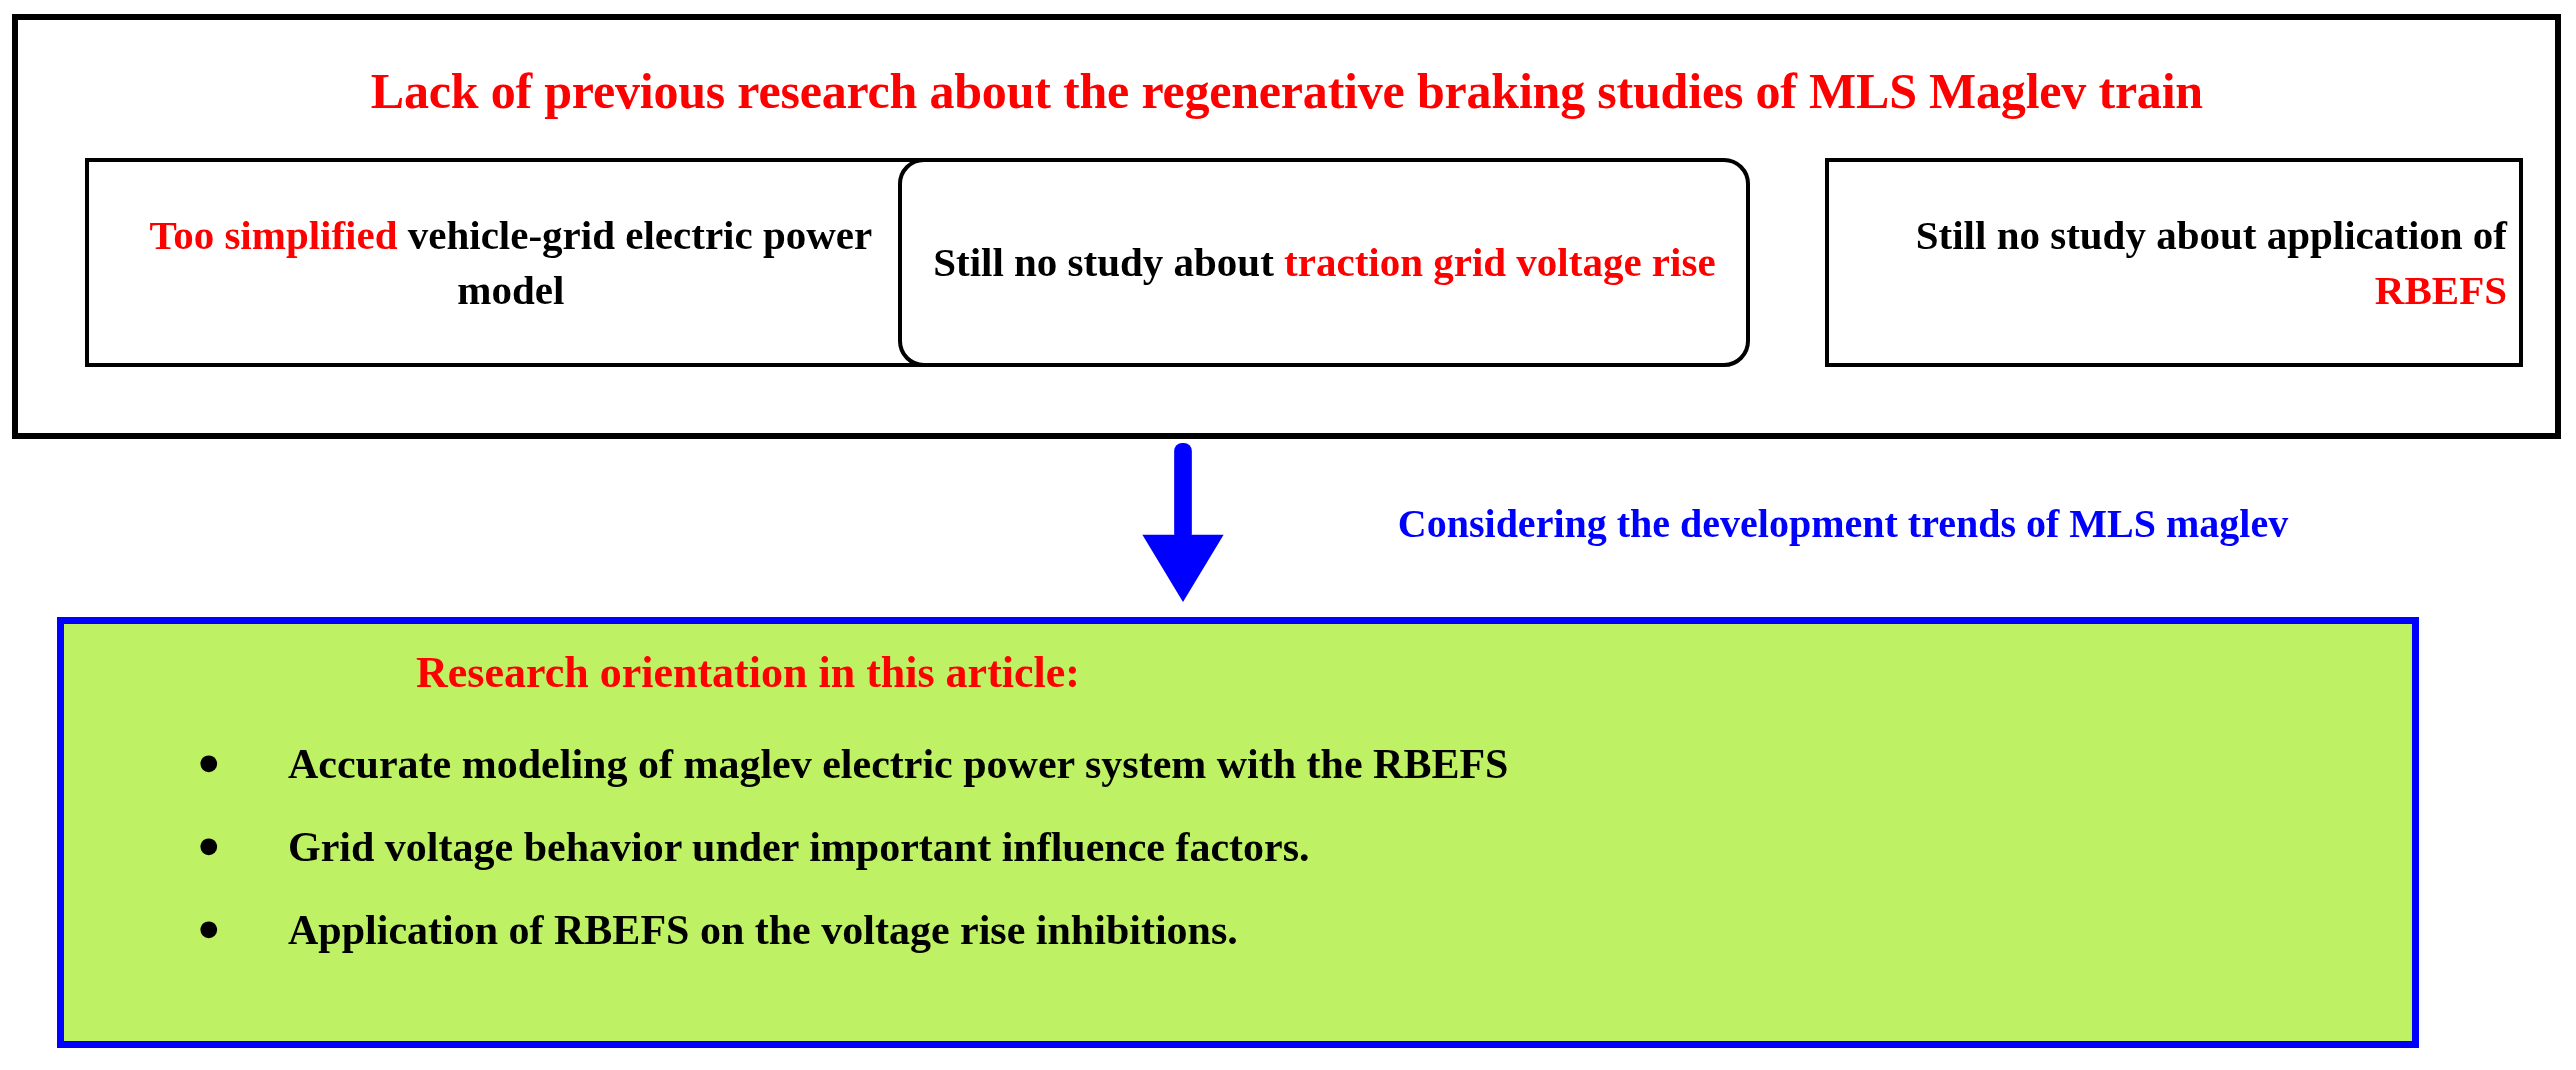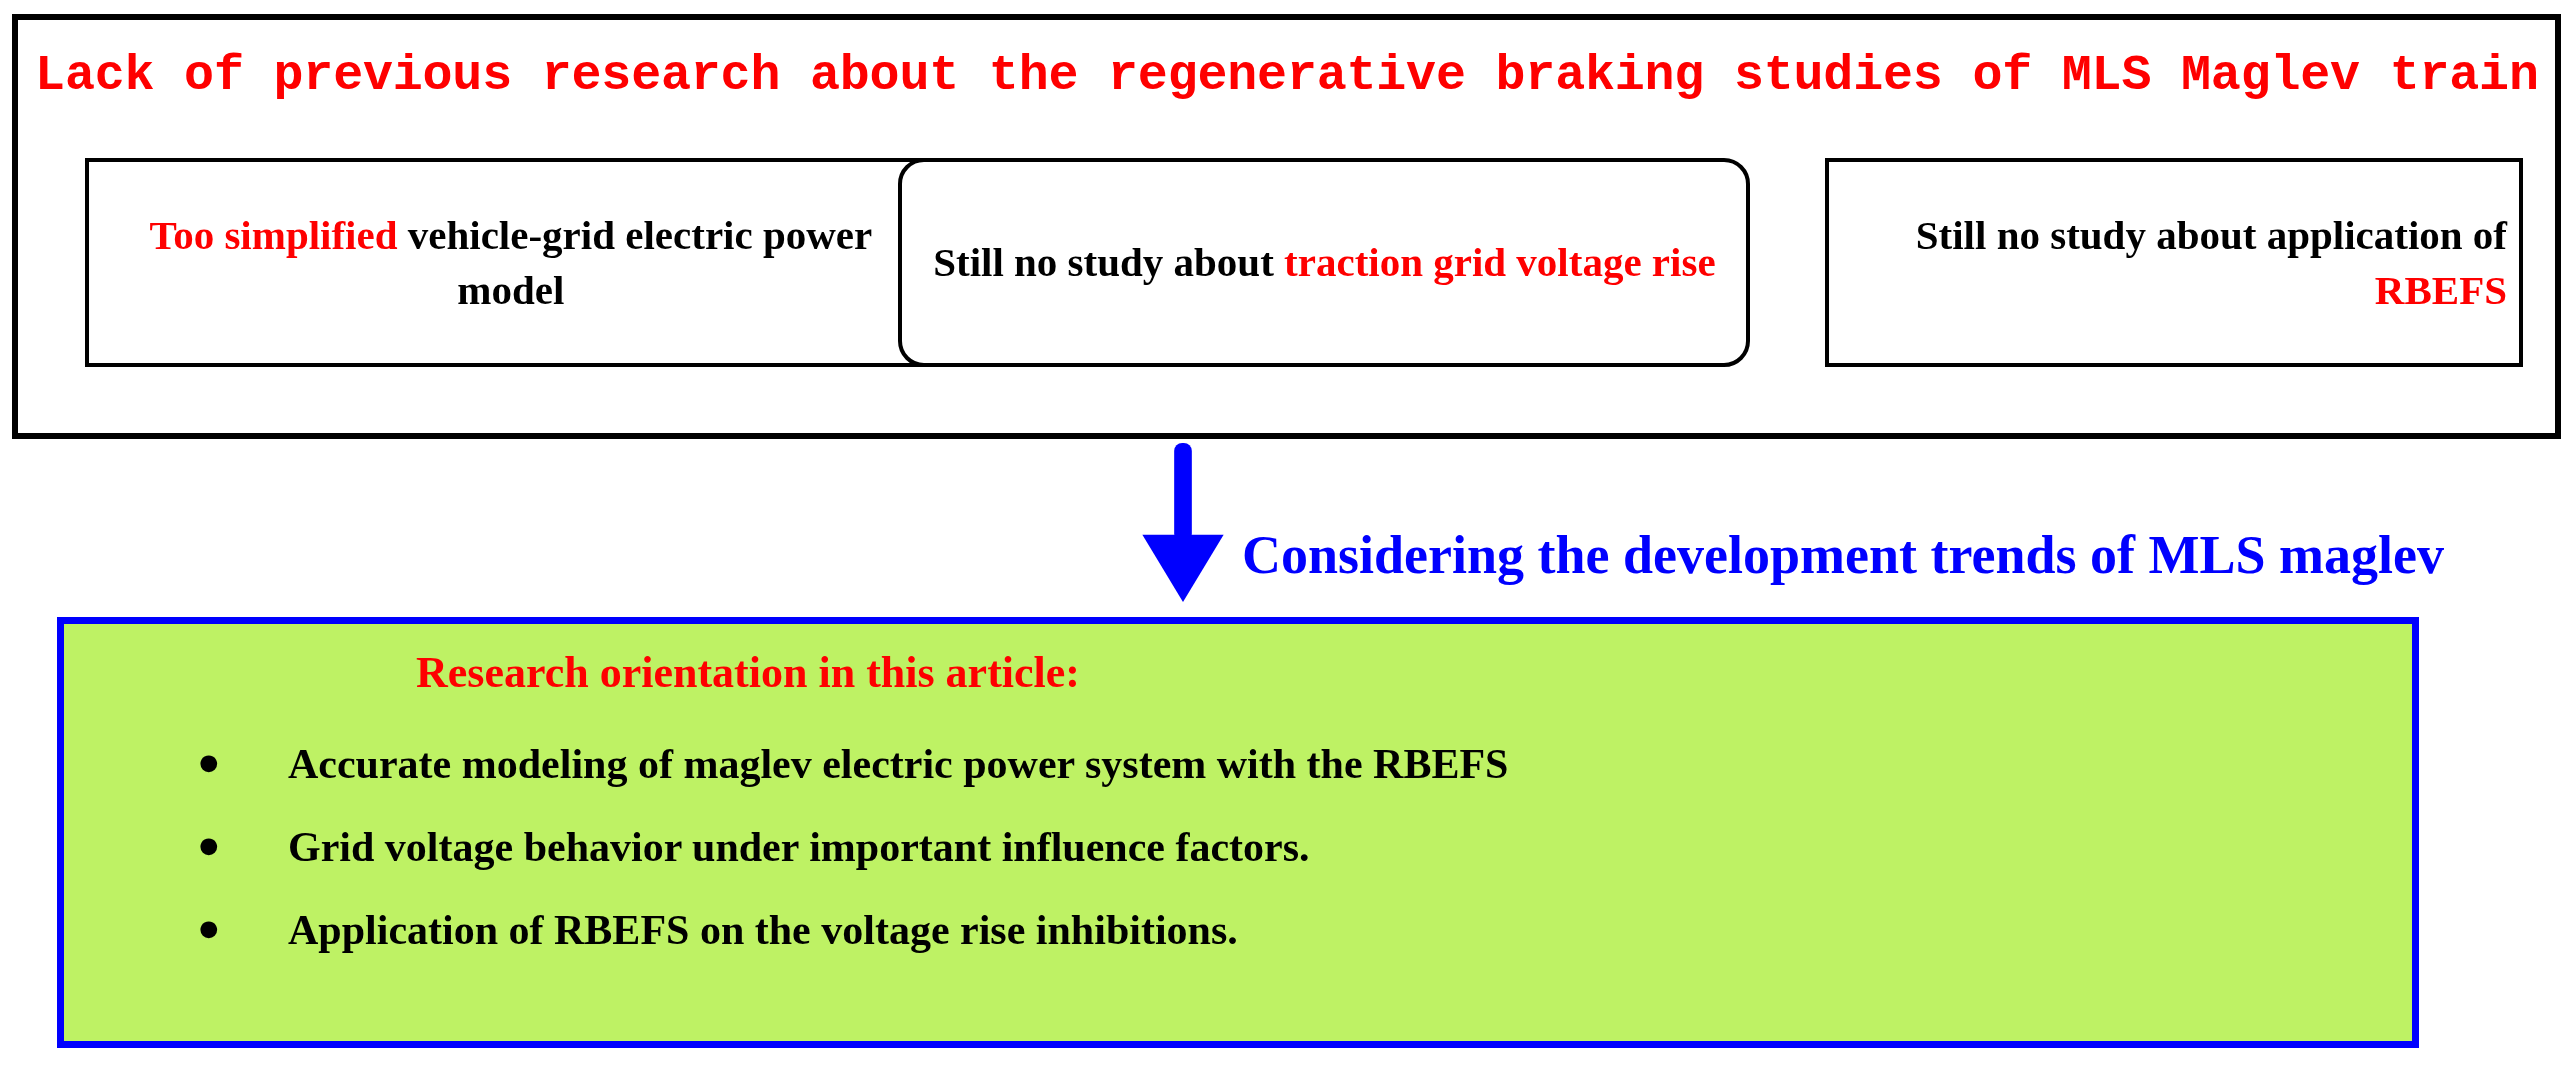--- a/index.html
+++ b/index.html
@@ -30,30 +30,29 @@
     width: 2549px;
     height: 425px;
     border: 6.2px solid #000000;
     box-sizing: border-box;
     background: #ffffff;
   }
 
   .outer-title {
     position: absolute;
     left: 0;
-    top: 28px;
+    top: 44px;
     width: 100%;
     text-align: center;
     color: #fe0000;
     font-size: 50px;
     font-weight: bold;
     line-height: 1.1;
     letter-spacing: -0.2px;
     white-space: nowrap;
-    font-family: Liberation Mono, monospace;
   }
 
   
   .subbox-row {
     position: absolute;
     left: 0;
     top: 138px;
     width: 100%;
     height: 212px;
   }
@@ -94,24 +93,23 @@
     white-space: nowrap;
   }
 
   .mid-right {
     position: absolute;
     left: 1232px;
     top: 500px;
     width: 1222px;
     text-align: center;
     color: #0000fe;
-    font-size: 54px;
-    font-weight: bold;
-    white-space: nowrap;
-    margin-top: 24px;
+    font-size: 40px;
+    font-weight: bold;
+    white-space: nowrap;
   }
 
   
   .arrow {
     position: absolute;
     left: 1130px;
     top: 443px;
     width: 106px;
     height: 159px;
   }

